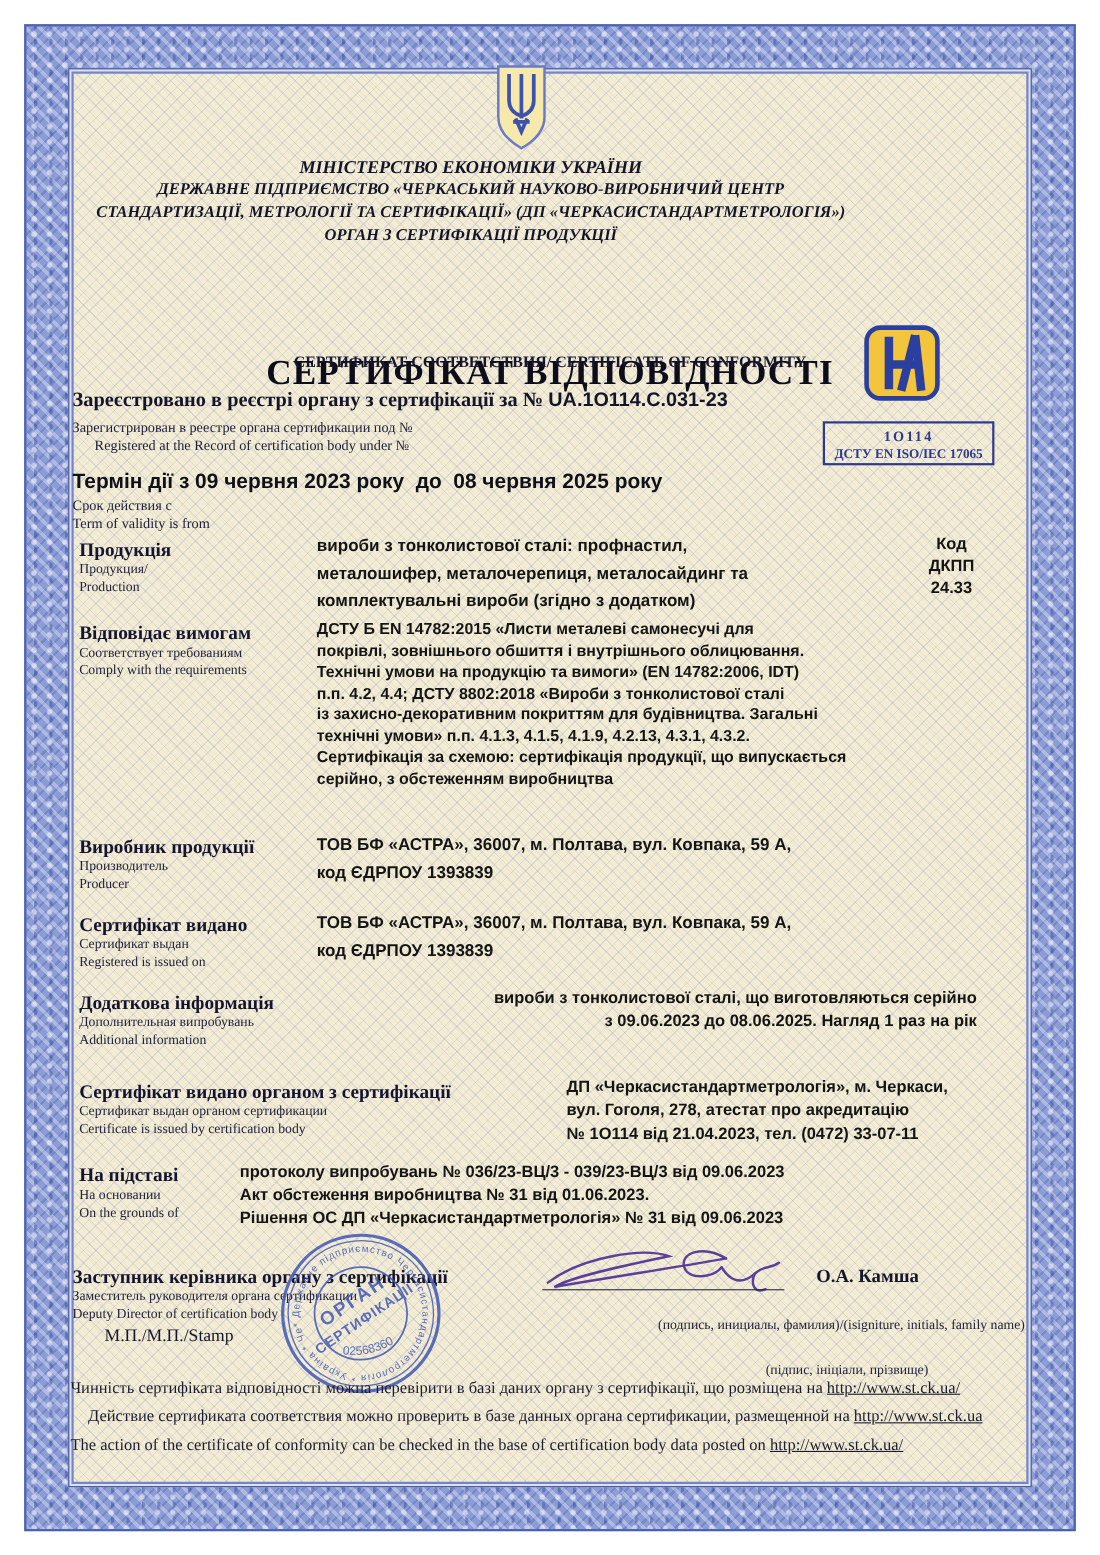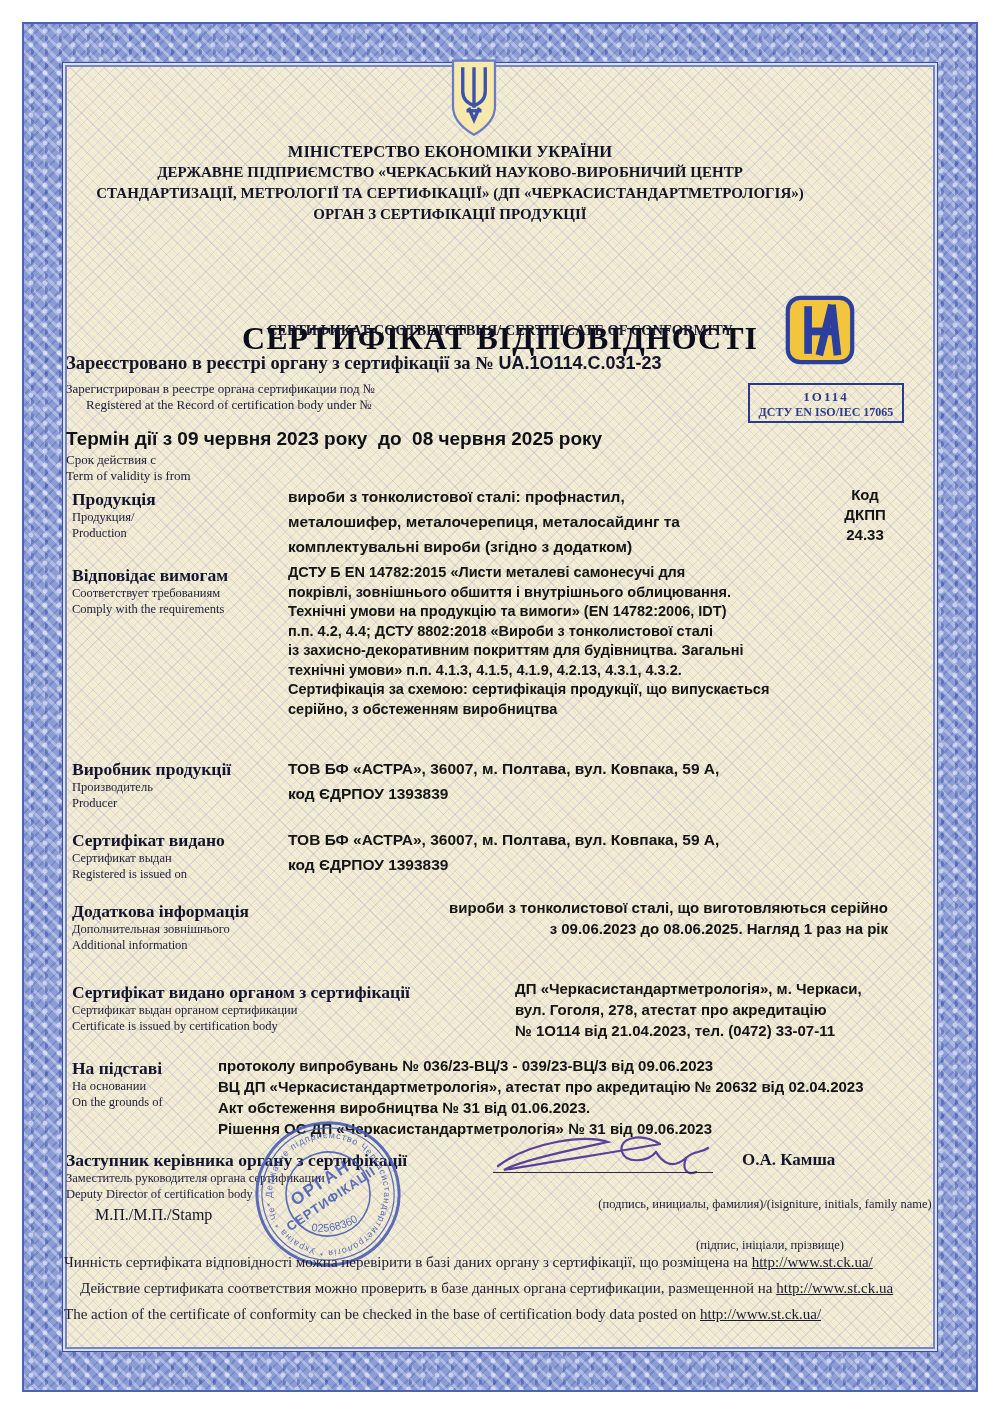--- a/index.html
+++ b/index.html
@@ -26,21 +26,21 @@
     box-shadow: inset 0 0 0 2px rgba(255,255,255,.75), inset 0 0 0 4px #7486c8;
     background-color:#f3edd3;
     background-image:
       repeating-linear-gradient(45deg, rgba(126,142,205,.20) 0 1px, transparent 1px 8px),
       repeating-linear-gradient(135deg, rgba(126,142,205,.20) 0 1px, transparent 1px 8px),
       repeating-linear-gradient(45deg, rgba(223,146,175,.10) 3px 4px, transparent 4px 8px);
   }
   .abs{position:absolute;}
   .ws{white-space:pre-wrap;}
 
-  .hdr-line{left:72px; width:756px; text-align:center; font-weight:bold; color:#141428;}
+  .hdr-line{left:50px; width:756px; text-align:center; font-weight:bold; color:#141428;font-style:italic;}
   .hdr-ministry{font-size:16.5px;}
   .hdr-org{font-size:15px;}
 
   .title-main{left:62px; width:876px; text-align:center; font-weight:bold; font-size:32px; letter-spacing:1px; color:#0c0c1a;}
   .title-sub{left:62px; width:876px; text-align:center; font-weight:bold; font-size:14.5px; color:#16162c;}
 
   .reg-main{font-size:18.5px; font-weight:bold;}
   .reg-num{font-family:"Liberation Sans", sans-serif; font-size:18px;}
   .sub-small{font-size:13px; color:#20203a;}
 
@@ -173,21 +173,21 @@
     <div class="sec-label-sub">Сертификат выдан</div>
     <div class="sec-label-sub">Registered is issued on</div>
   </div>
   <div class="abs sec-content lh25" style="left:288px; top:827px; width:560px;">
     <div>ТОВ БФ «АСТРА», 36007, м. Полтава, вул. Ковпака, 59 А,</div>
     <div>код ЄДРПОУ 1393839</div>
   </div>
 
   <div class="abs" style="left:72px; top:901px; width:220px;">
     <div class="sec-label-ua">Додаткова інформація</div>
-    <div class="sec-label-sub">Дополнительная зовнішнього</div>
+    <div class="sec-label-sub">Дополнительная випробувань</div>
     <div class="sec-label-sub">Additional information</div>
   </div>
   <div class="abs sec-content lh21" style="left:288px; top:897px; width:600px;text-align:right;">
     <div>вироби з тонколистової сталі, що виготовляються серійно</div>
     <div>з 09.06.2023 до 08.06.2025. Нагляд 1 раз на рік</div>
   </div>
 
   <div class="abs" style="left:72px; top:982px; width:430px;">
     <div class="sec-label-ua">Сертифікат видано органом з сертифікації</div>
     <div class="sec-label-sub">Сертификат выдан органом сертификации</div>
@@ -199,21 +199,20 @@
     <div>№ 1О114 від 21.04.2023, тел. (0472) 33-07-11</div>
   </div>
 
   <div class="abs" style="left:72px; top:1058px; width:150px;">
     <div class="sec-label-ua">На підставі</div>
     <div class="sec-label-sub">На основании</div>
     <div class="sec-label-sub">On the grounds of</div>
   </div>
   <div class="abs sec-content lh21" style="left:218px; top:1055px; width:745px;">
     <div>протоколу випробувань № 036/23-ВЦ/3 - 039/23-ВЦ/3 від 09.06.2023</div>
-    <div>ВЦ ДП «Черкасистандартметрологія», атестат про акредитацію № 20632 від 02.04.2023</div>
     <div>Акт обстеження виробництва № 31 від 01.06.2023.</div>
     <div>Рішення ОС ДП «Черкасистандартметрологія» № 31 від 09.06.2023</div>
   </div>
 
   <div class="abs" style="left:66px; top:1150px; width:400px;">
     <div class="sec-label-ua">Заступник керівника органу з сертифікації</div>
     <div class="sec-label-sub">Заместитель руководителя органа сертификации</div>
     <div class="sec-label-sub">Deputy Director of certification body</div>
   </div>
   <div class="abs stamp-note" style="left:95px; top:1206px;">М.П./М.П./Stamp</div>

